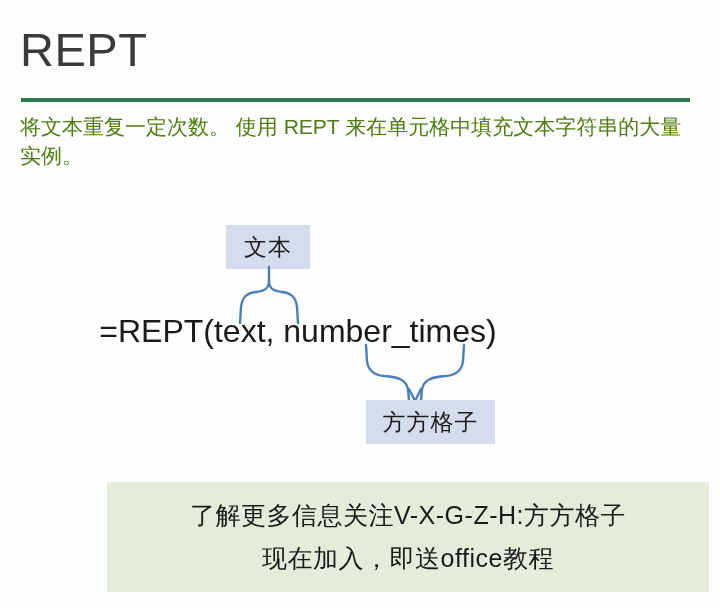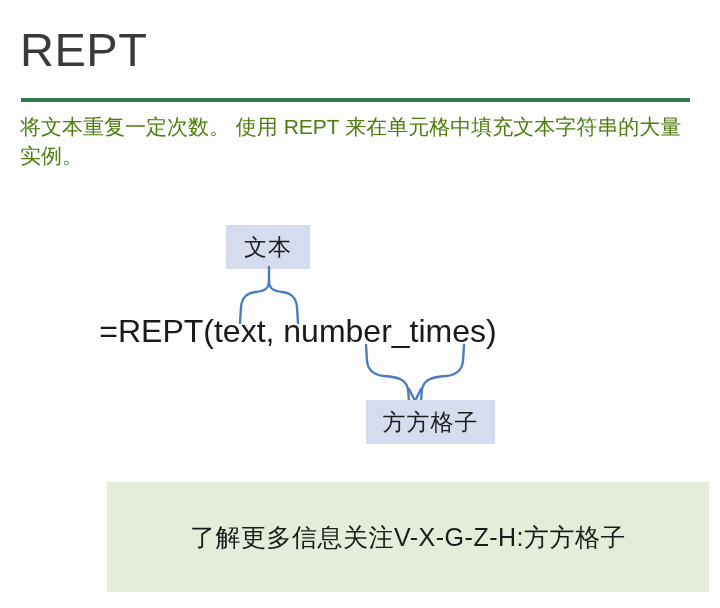--- a/index.html
+++ b/index.html
@@ -160,15 +160,16 @@
       <path d="M6,0 L7,16 C8,26 14,30 24,31 C39,32 46,35 48,44 L49,56" fill="none" stroke="#4a7ebb" stroke-width="2.4" stroke-linecap="round"></path>
       <path d="M104,0 L103,16 C102,26 96,30 86,31 C71,32 64,35 62,44 L61,56" fill="none" stroke="#4a7ebb" stroke-width="2.4" stroke-linecap="round"></path>
       <path d="M49,44 L55,56 L61,44" fill="none" stroke="#4a7ebb" stroke-width="2.4" stroke-linecap="round" stroke-linejoin="round"></path>
     </svg>
 
     <div class="label-box times-arg">方方格子</div>
   </div>
 
   <div class="promo">
     <div class="promo-line">了解更多信息关注V-X-G-Z-H:方方格子</div>
+    <div class="promo-line">现在加入，即送office教程</div>
   </div>
 
 </div>
 
 </body></html>

